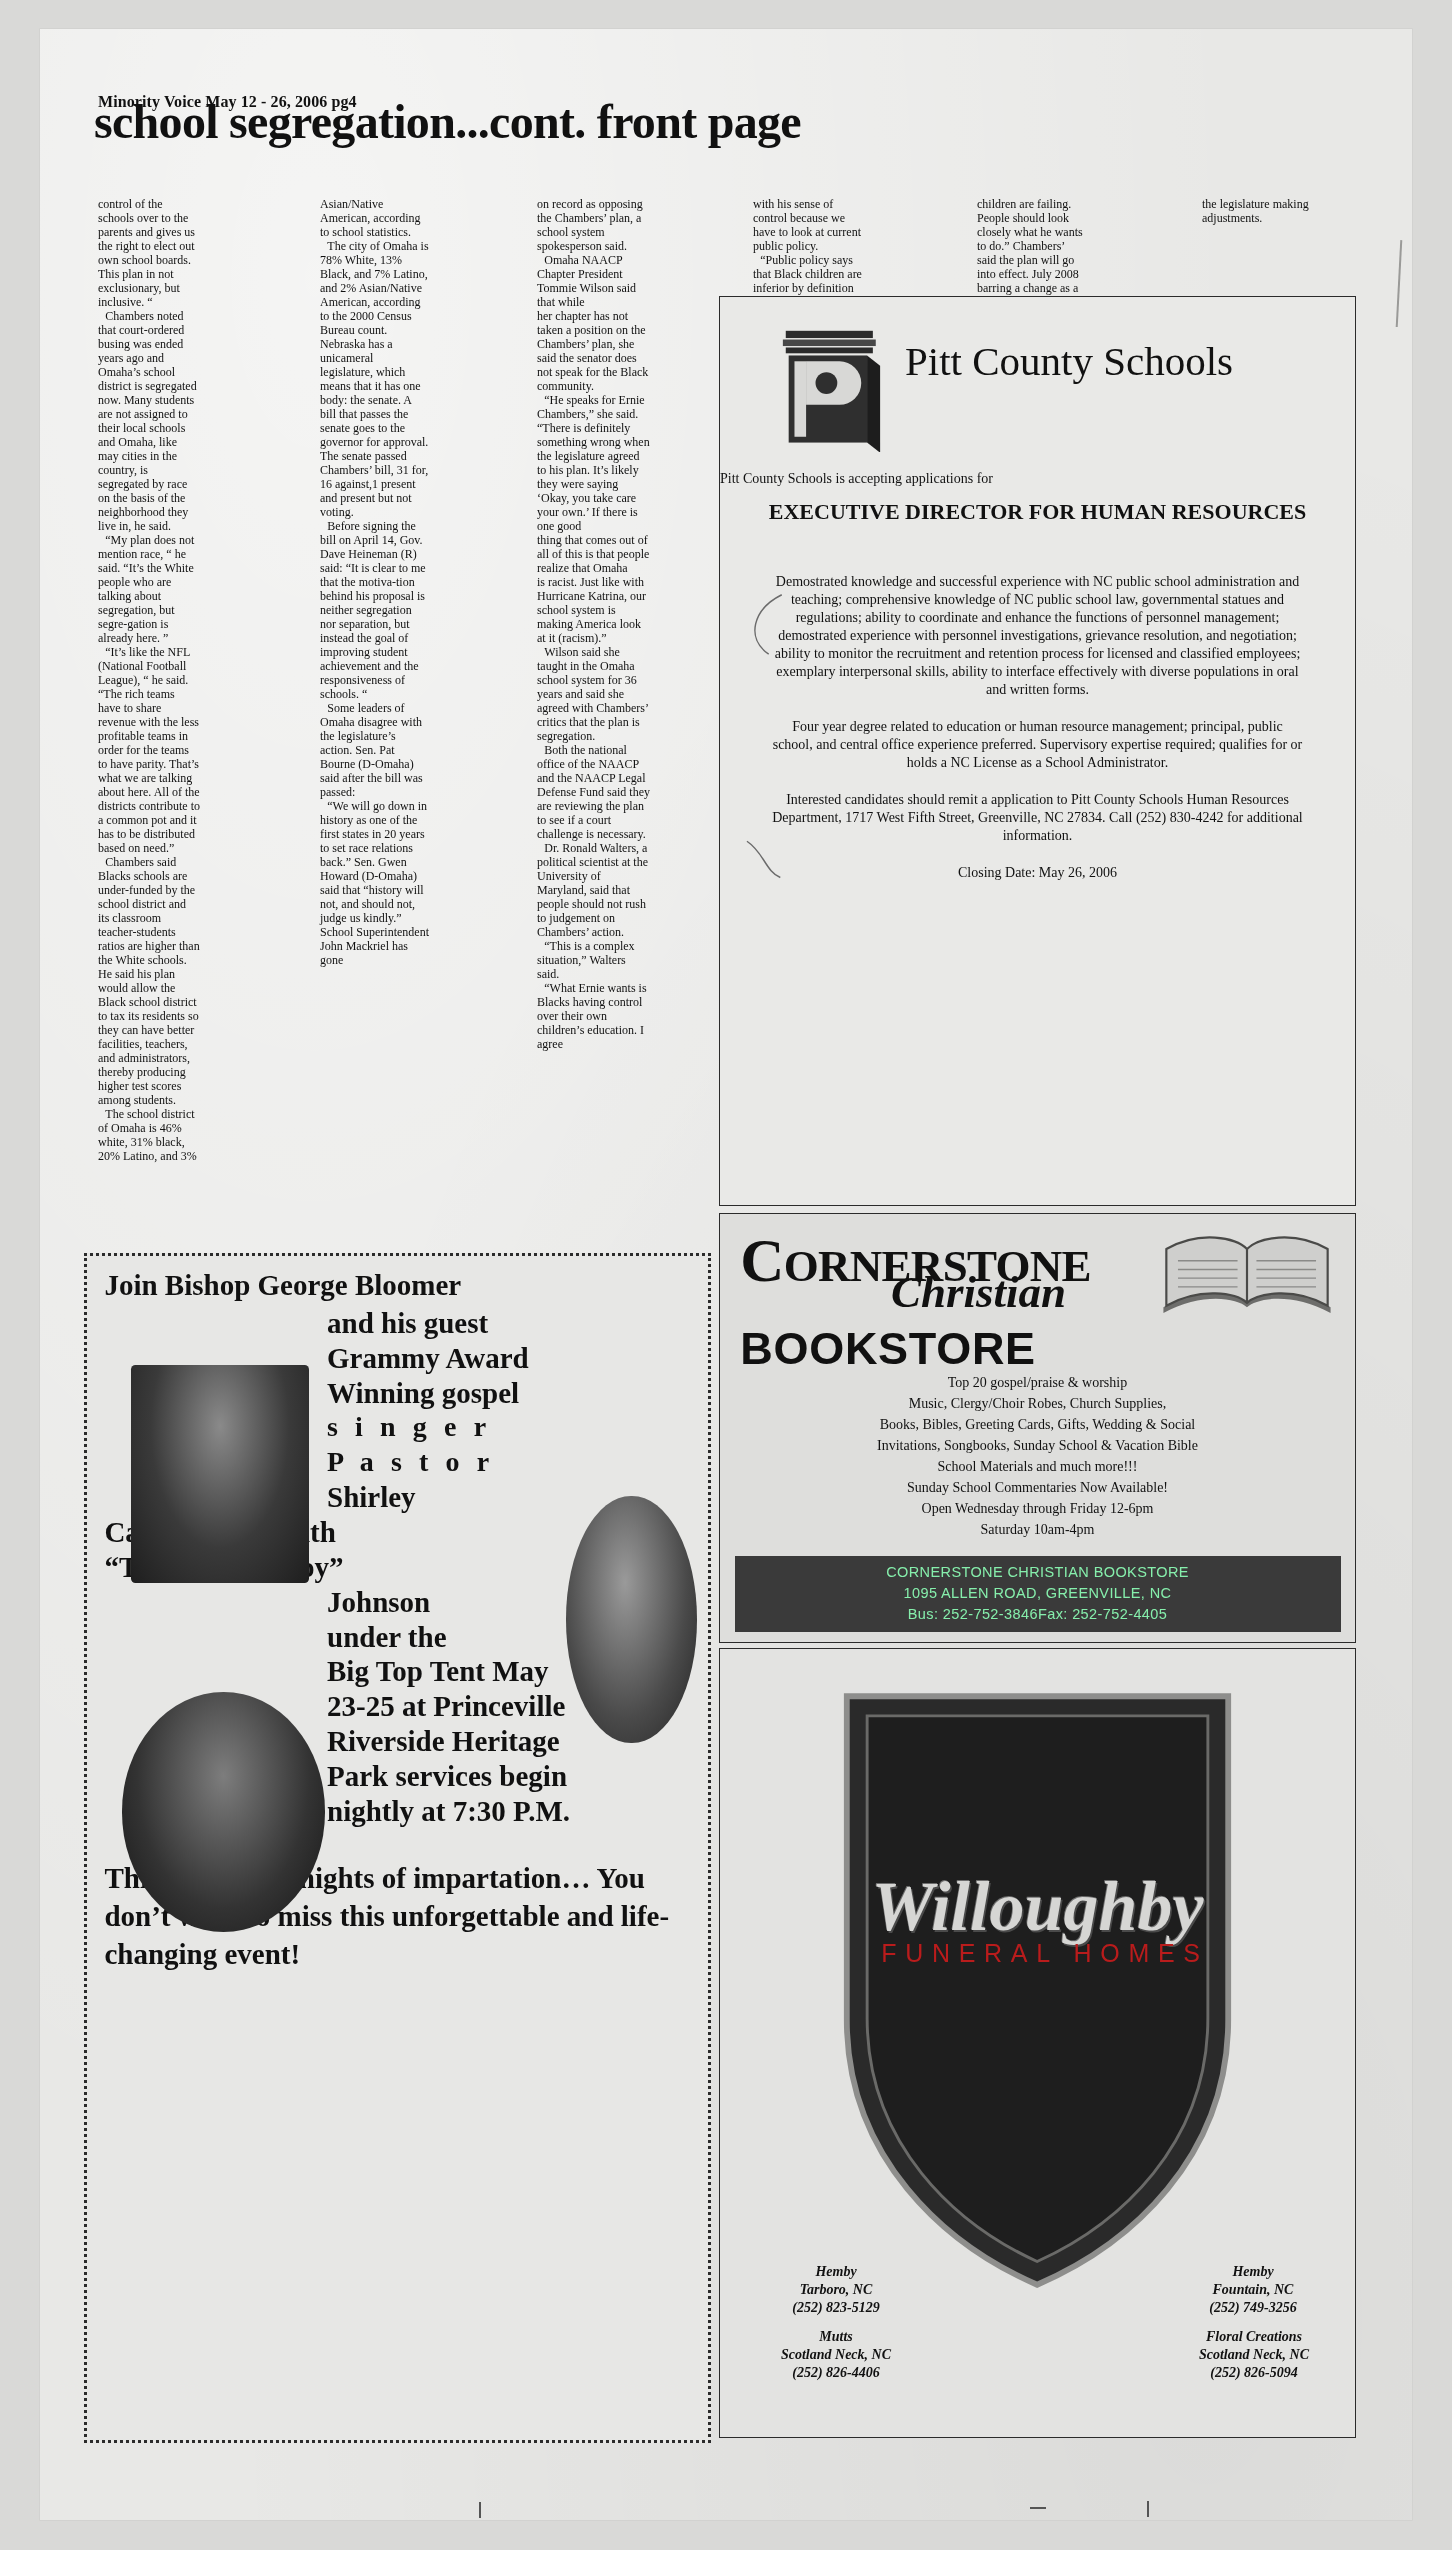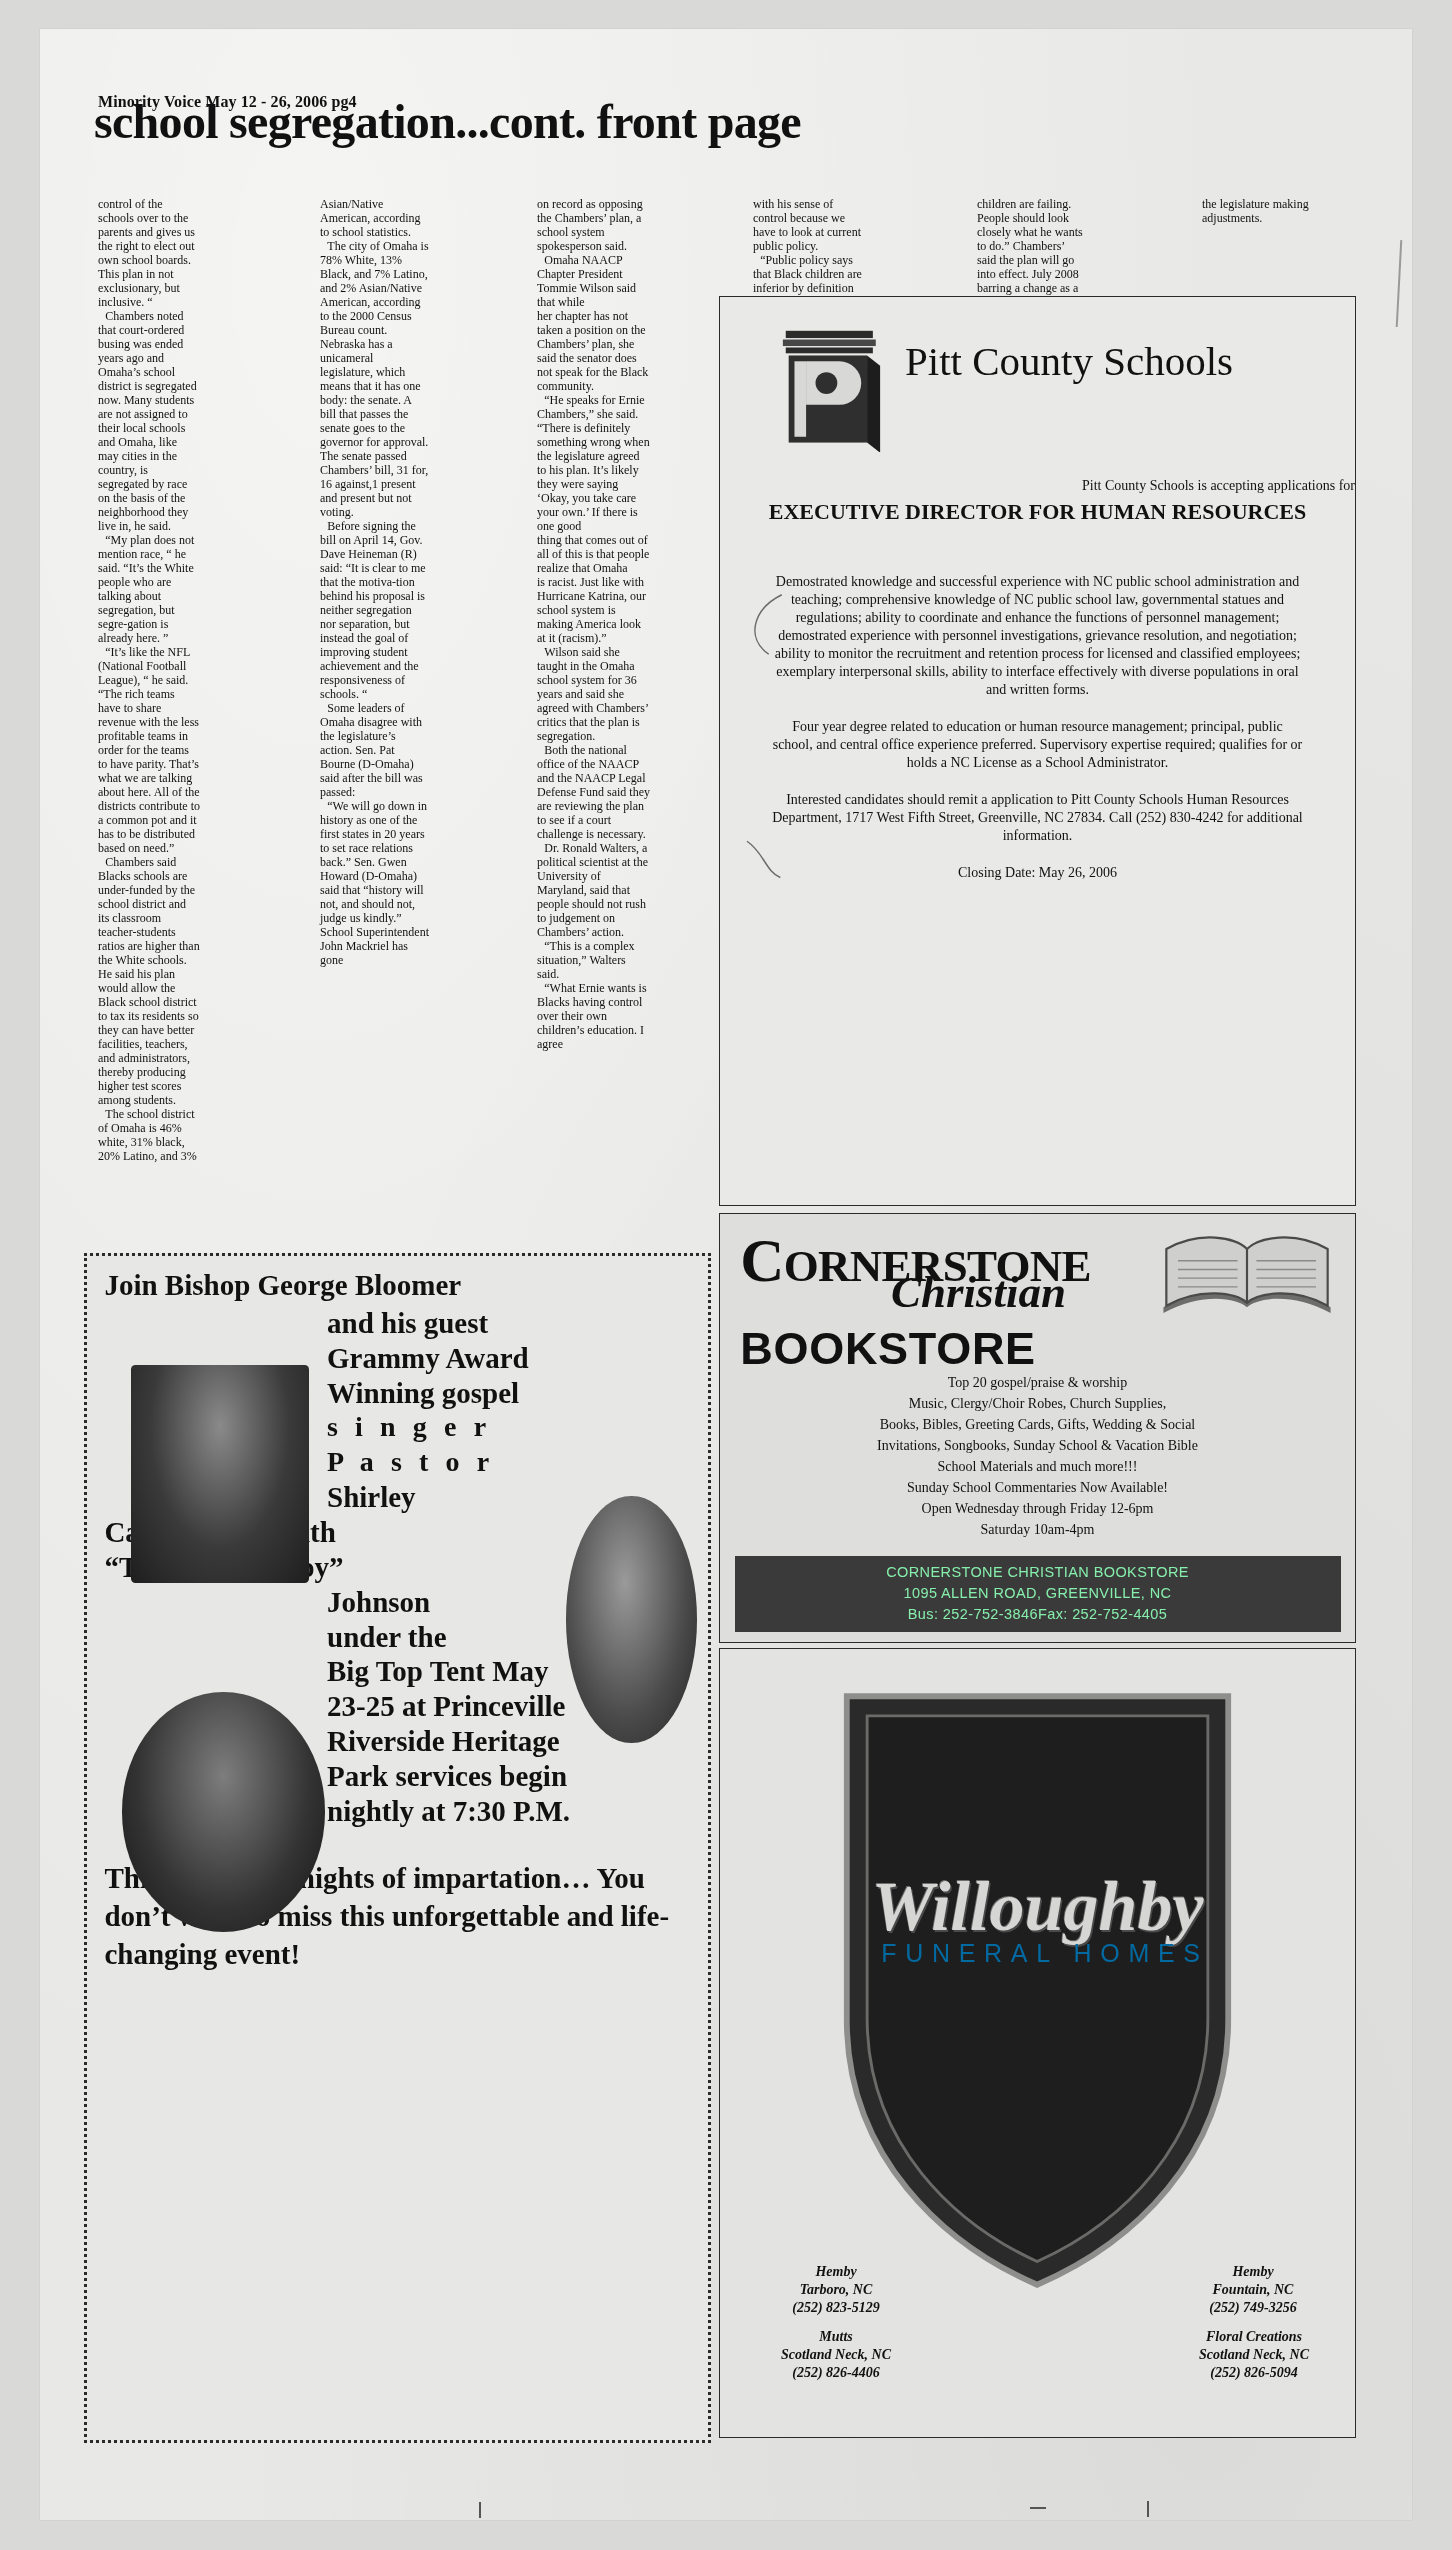--- a/index.html
+++ b/index.html
@@ -67,22 +67,22 @@
   .pitt { left:679px; top:267px; width:635px; height:908px; }
   .pitt-logo {
     position:absolute; left:44px; top:28px; width:127px; height:127px;
   }
   .pitt-title {
     position:absolute; left:185px; top:42px;
     font-size:41px; line-height:45px; font-weight:normal;
     font-family:"Liberation Serif", serif;
   }
   .pitt-sub {
-    position:absolute; left:0; right:0; top:181px;
-    text-align:right; font-size:14px;
+    position:absolute; left:0; right:0; top:174px;
+    text-align:left; font-size:14px;
   }
   .pitt-head {
     position:absolute; left:29px; right:29px; top:202px;
     text-align:center; font-weight:bold; font-size:22px; line-height:26px;
     font-family:"Liberation Serif", serif;
   }
   .pitt-body {
     position:absolute; left:51px; right:51px; top:276px;
     text-align:center; font-size:14px; line-height:18px;
   }
@@ -171,21 +171,21 @@
   }
   .will-name {
     position:absolute; left:0; right:0; top:218px;
     text-align:center; font-size:70px; font-style:italic; font-weight:bold;
     color:#d6d6d4; text-shadow:1.5px 1.5px 0 #4a4a4a, -0.7px -0.7px 0 #6d6d6d;
     font-family:"Liberation Serif", serif;
   }
   .will-sub {
     position:absolute; left:15px; right:0; top:290px;
     text-align:center; font-size:25px; letter-spacing:8.7px;
-    color:#0369a1; font-family:"Liberation Sans", sans-serif;
+    color:#b91c1c; font-family:"Liberation Sans", sans-serif;
   }
   .will-loc { position:absolute; font-size:14px; font-weight:bold; font-style:italic; line-height:18px; text-align:center; }
   .loc1 { left:40px; top:614px; width:152px; }
   .loc2 { left:457px; top:614px; width:152px; }
   .loc3 { left:40px; top:679px; width:152px; }
   .loc4 { left:447px; top:679px; width:174px; }
 
   .fold {
     position:absolute; left:1398px; top:240px; width:1.5px; height:87px;
     background:#9a9a98; transform:rotate(3deg);

